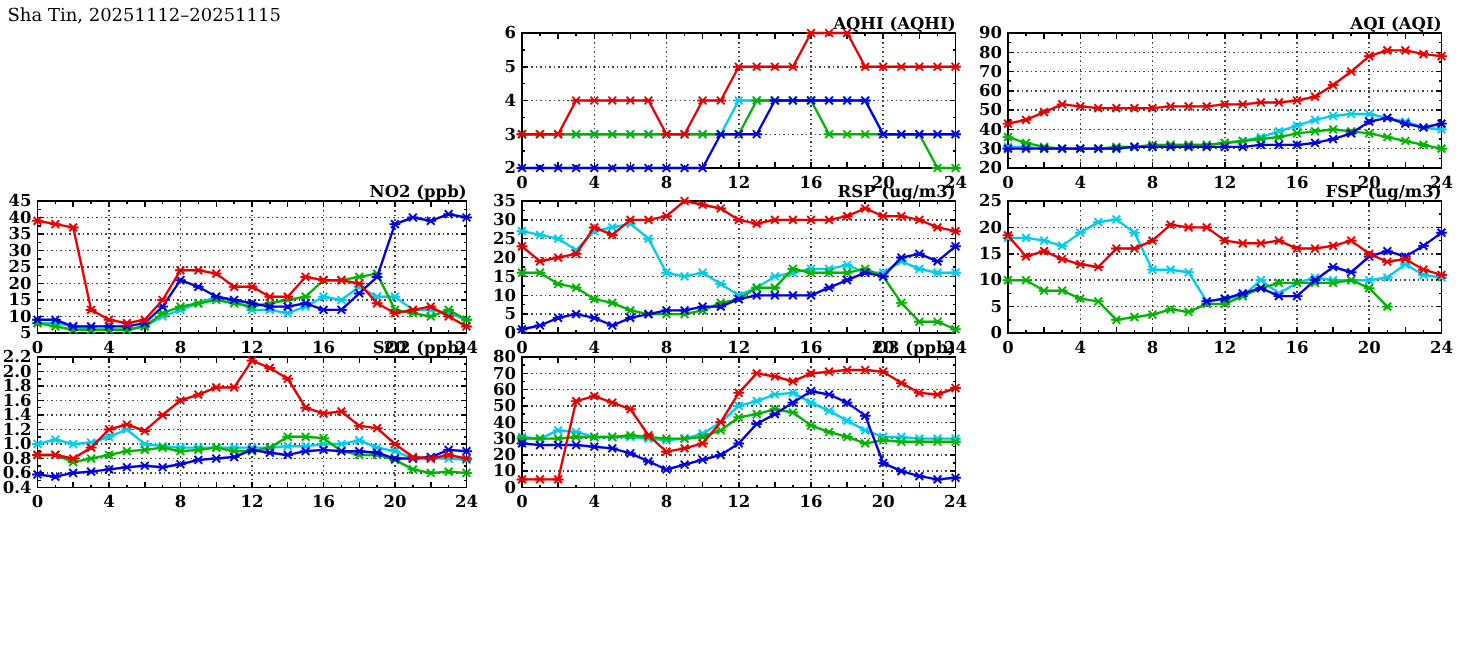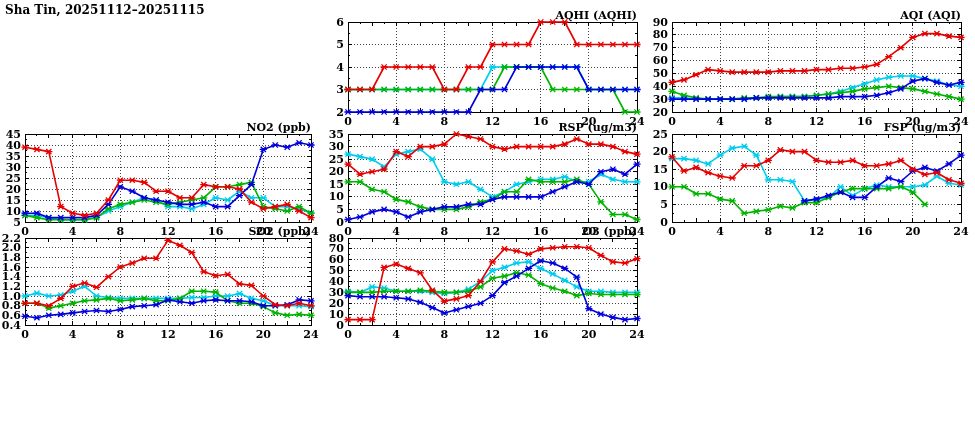--- a/index.html
+++ b/index.html
@@ -2,21 +2,21 @@
 <html><head>
 <meta charset="utf-8">
 <style>
   html,body{margin:0;padding:0;}
   body{
     width:975px;height:447px;background:#ffffff;overflow:hidden;position:relative;
     font-family:"DejaVu Serif", serif;
   }
   .page-title{
     position:absolute;left:5px;top:3px;
-    font-size:12px;font-weight:bold;color:#000;white-space:nowrap;
+    font-size:12px;font-weight:normal;color:#000;white-space:nowrap;
   }
   .chart{position:absolute;}
   .chart svg{display:block;}
   .chart text{
     fill:#000;font-weight:bold;font-size:11px;
     font-family:"DejaVu Serif", serif;
   }
   .chart .grid{stroke:#444;stroke-width:1;stroke-dasharray:1 2;}
   .chart .border{fill:none;stroke:#000;stroke-width:1;}
   .chart .tick{stroke:#000;stroke-width:1;}

